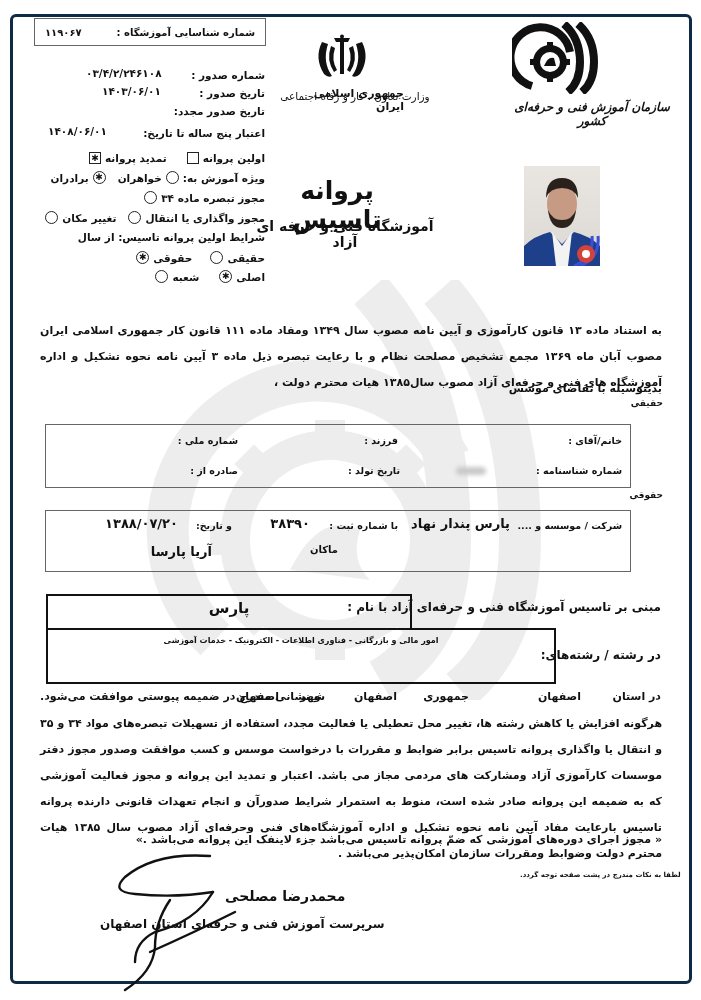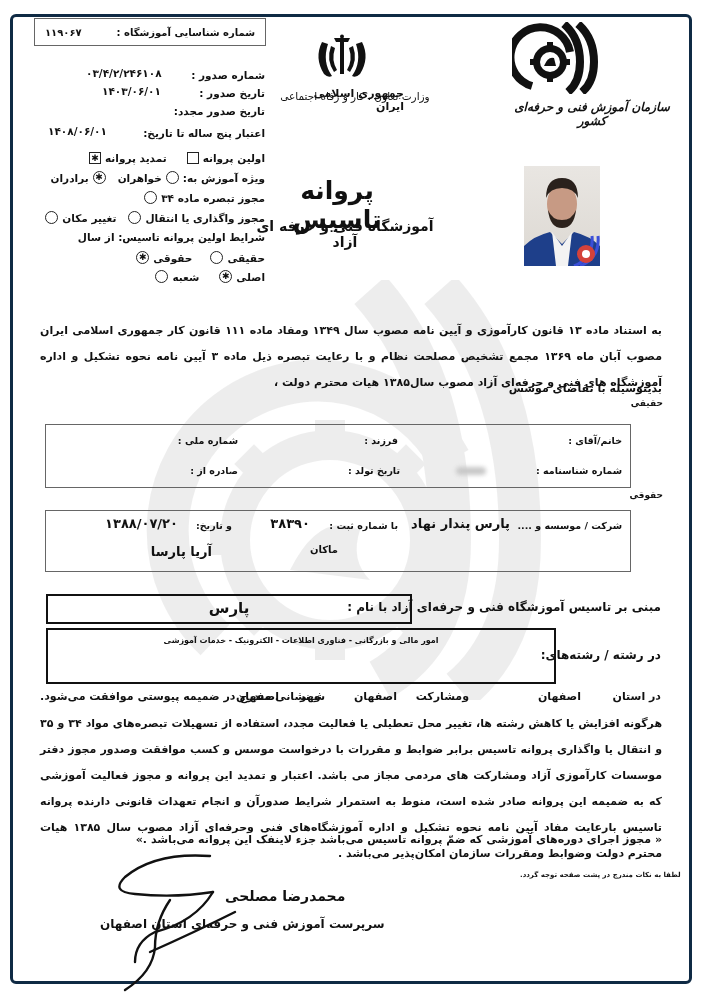--- a/index.html
+++ b/index.html
@@ -31,21 +31,21 @@
   
   .photo { position: absolute; left: 524px; top: 166px; width: 76px; height: 100px; background: linear-gradient(#e9e6e2, #dcd8d2); overflow: hidden; }
 
   .para { position: absolute; left: 40px; width: 622px; font-size: 11px; font-weight: bold; line-height: 26px; text-align: justify; }
   .label-sm { position: absolute; font-size: 9px; font-weight: bold; }
 
   .box { position: absolute; border: 1.3px solid #666; box-sizing: border-box; }
   .box .cell { position: absolute; font-size: 9.5px; font-weight: bold; white-space: nowrap; }
   .blur { position: absolute; width: 30px; height: 8px; background: #c8c8c8; filter: blur(2px); border-radius: 4px; }
 
-  .name-box { position: absolute; left: 46px; top: 594px; width: 366px; height: 30px; border: 2.5px solid #111; box-sizing: border-box;
+  .name-box { position: absolute; left: 46px; top: 594px; width: 366px; height: 36px; border: 2.5px solid #111; box-sizing: border-box;
               text-align: center; font-size: 15px; font-weight: bold; line-height: 25px; }
   .field-box { position: absolute; left: 46px; top: 628px; width: 510px; height: 56px; border: 2.5px solid #111; box-sizing: border-box;
                text-align: center; font-size: 8px; font-weight: bold; padding-top: 6px; }
   .sig-name { position: absolute; left: 225px; top: 888px; font-size: 14px; font-weight: bold; }
   .sig-title { position: absolute; left: 100px; top: 917px; font-size: 12px; font-weight: bold; white-space: nowrap; }
   .note { position: absolute; left: 520px; top: 871px; font-size: 7px; font-weight: bold; }
   .signature { position: absolute; left: 95px; top: 852px; width: 150px; height: 140px; pointer-events: none; }
 </style>
 </head>
 <body>
@@ -204,21 +204,21 @@
   <div class="cell" style="right:418px; top:33px; font-size:13px;">آریا پارسا</div>
 </div>
 
 <div class="info-line" style="right:40px; top:600px; font-size:12px;">مبنی بر تاسیس آموزشگاه فنی و حرفه‌ای آزاد با نام :</div>
 <div class="name-box">پارس</div>
 <div class="info-line" style="right:40px; top:648px; font-size:12px;">در رشته / رشته‌های:</div>
 <div class="field-box">امور مالی و بازرگانی - فناوری اطلاعات - الکترونیک - خدمات آموزشی</div>
 
 <div class="info-line" style="right:40px; top:690px; font-size:11px;">در استان</div>
 <div class="info-line" style="right:120px; top:690px; font-size:11px;">اصفهان</div>
-<div class="info-line" style="right:232px; top:690px; font-size:11px;">ومشارکت</div>
+<div class="info-line" style="right:232px; top:690px; font-size:11px;">جمهوری</div>
 <div class="info-line" style="right:304px; top:690px; font-size:11px;">اصفهان</div>
 <div class="info-line" style="right:376px; top:690px; font-size:11px;">شهر</div>
 <div class="info-line" style="right:422px; top:690px; font-size:11px;">اصفهان</div>
 <div class="info-line" style="left:40px; top:690px; font-size:11px;">و نشانی مندرج در ضمیمه پیوستی موافقت می‌شود.</div>
 
 <div class="para" style="top:711px;">هرگونه افزایش یا کاهش رشته ها، تغییر محل تعطیلی یا فعالیت مجدد، استفاده از تسهیلات تبصره‌های مواد ۳۴ و ۳۵ و انتقال یا واگذاری پروانه تاسیس برابر ضوابط و مقررات با درخواست موسس و کسب موافقت وصدور مجوز دفتر موسسات کارآموزی آزاد ومشارکت های مردمی مجاز می باشد. اعتبار و تمدید این پروانه  و مجوز فعالیت آموزشی که به ضمیمه این پروانه صادر شده است، منوط به استمرار شرایط صدورآن و انجام تعهدات قانونی دارنده پروانه تاسیس بارعایت مفاد آیین نامه نحوه تشکیل و اداره آموزشگاه‌های فنی وحرفه‌ای آزاد مصوب سال ۱۳۸۵ هیات محترم دولت وضوابط ومقررات سازمان امکان‌پذیر می‌باشد .</div>
 <div class="para" style="top:827px; text-align:right;">« مجوز اجرای دوره‌های آموزشی که ضمّ پروانه تاسیس می‌باشد جزء لاینفک این پروانه می‌باشد .»</div>
 
 <div class="note">لطفا به نکات مندرج در پشت صفحه توجه گردد.</div>
 <div class="sig-name">محمدرضا مصلحی</div>

